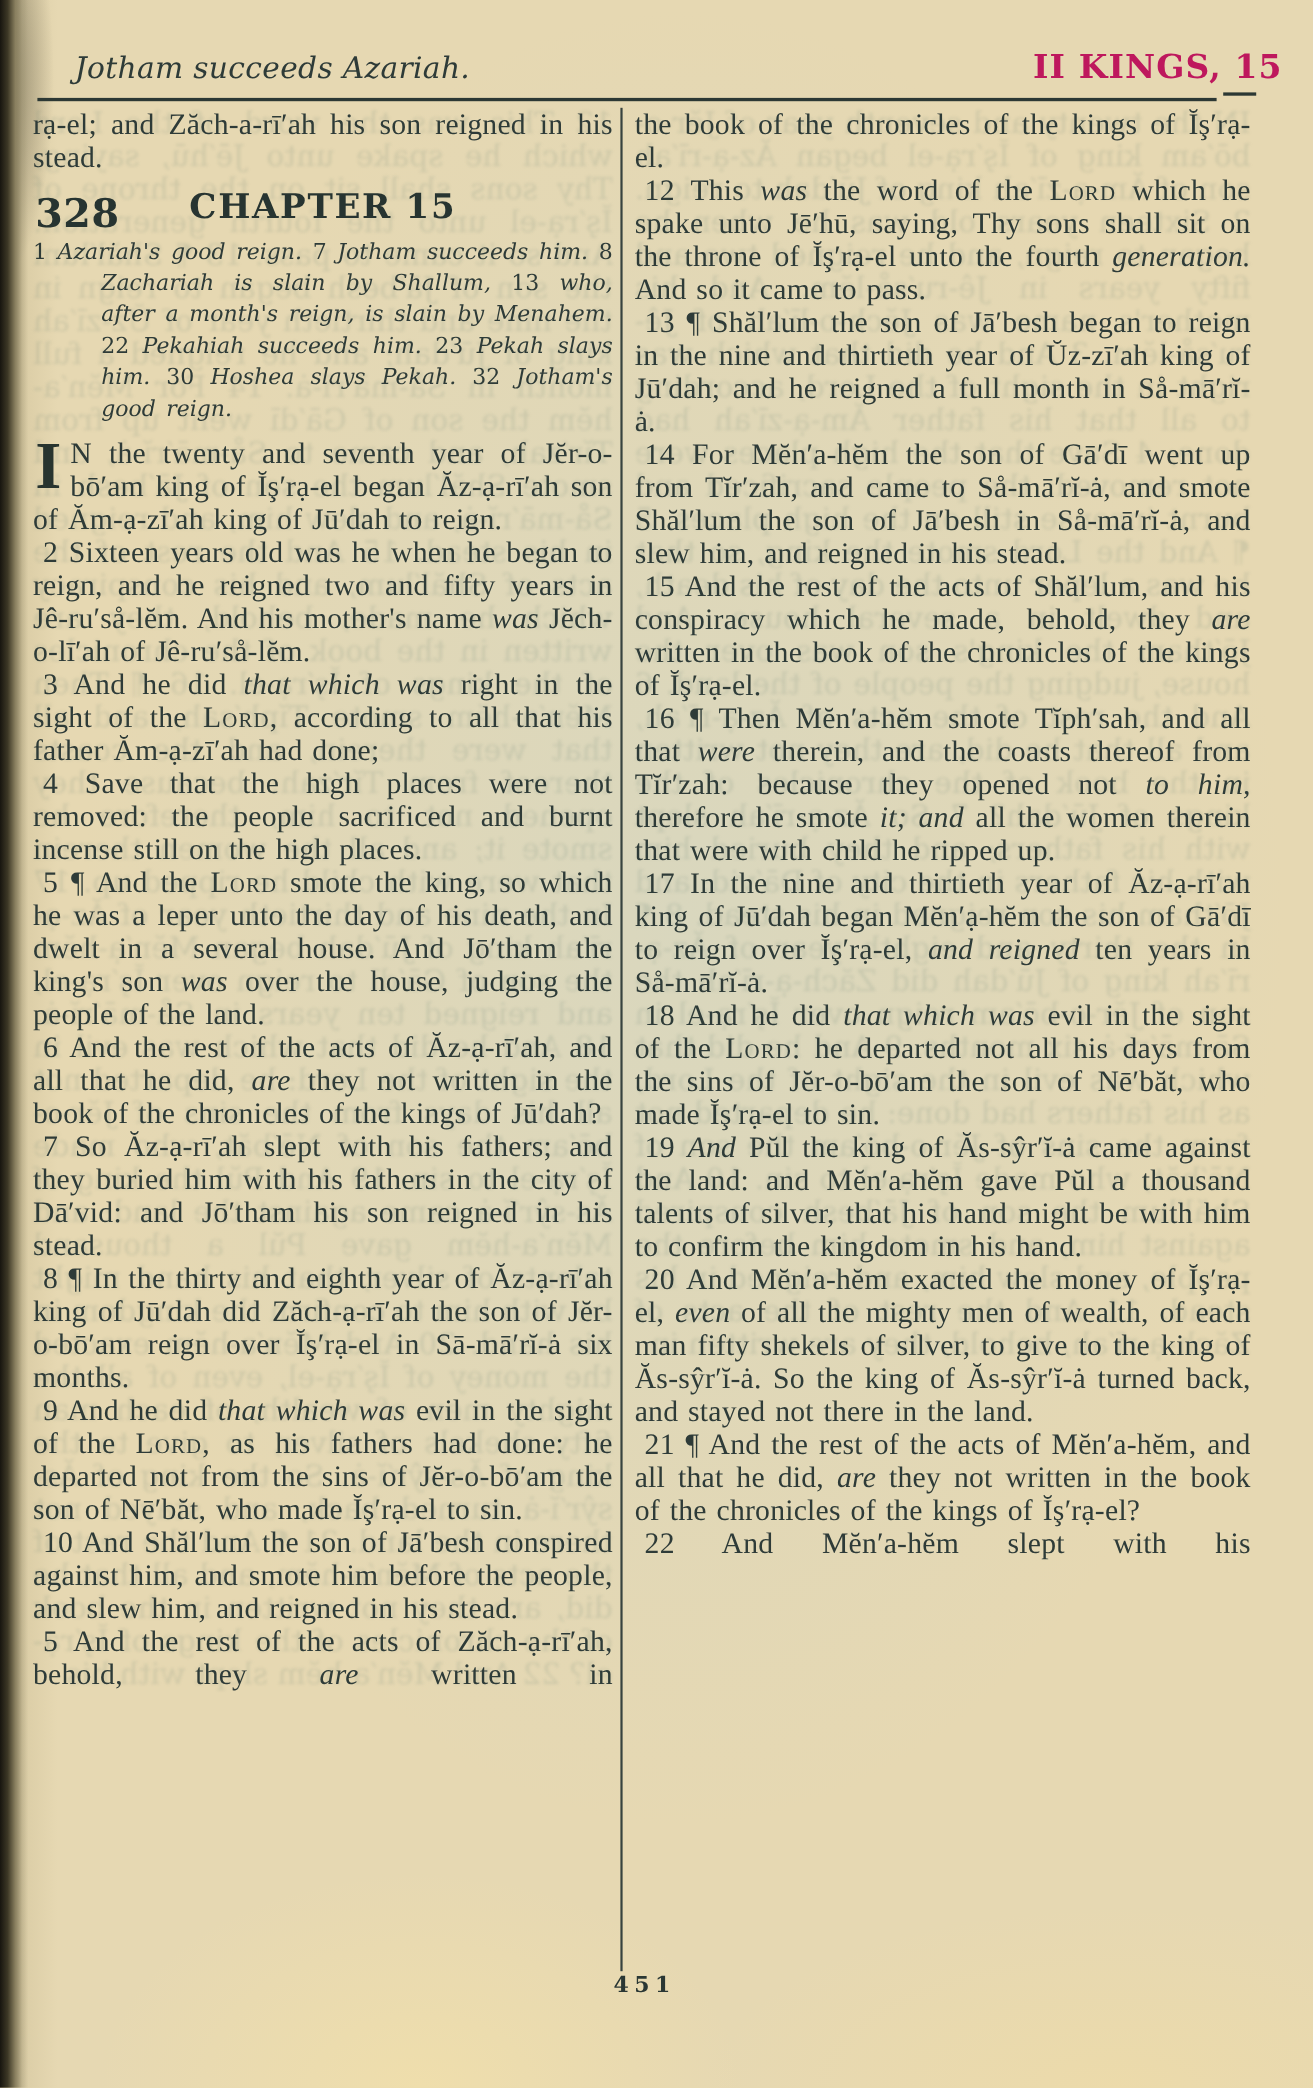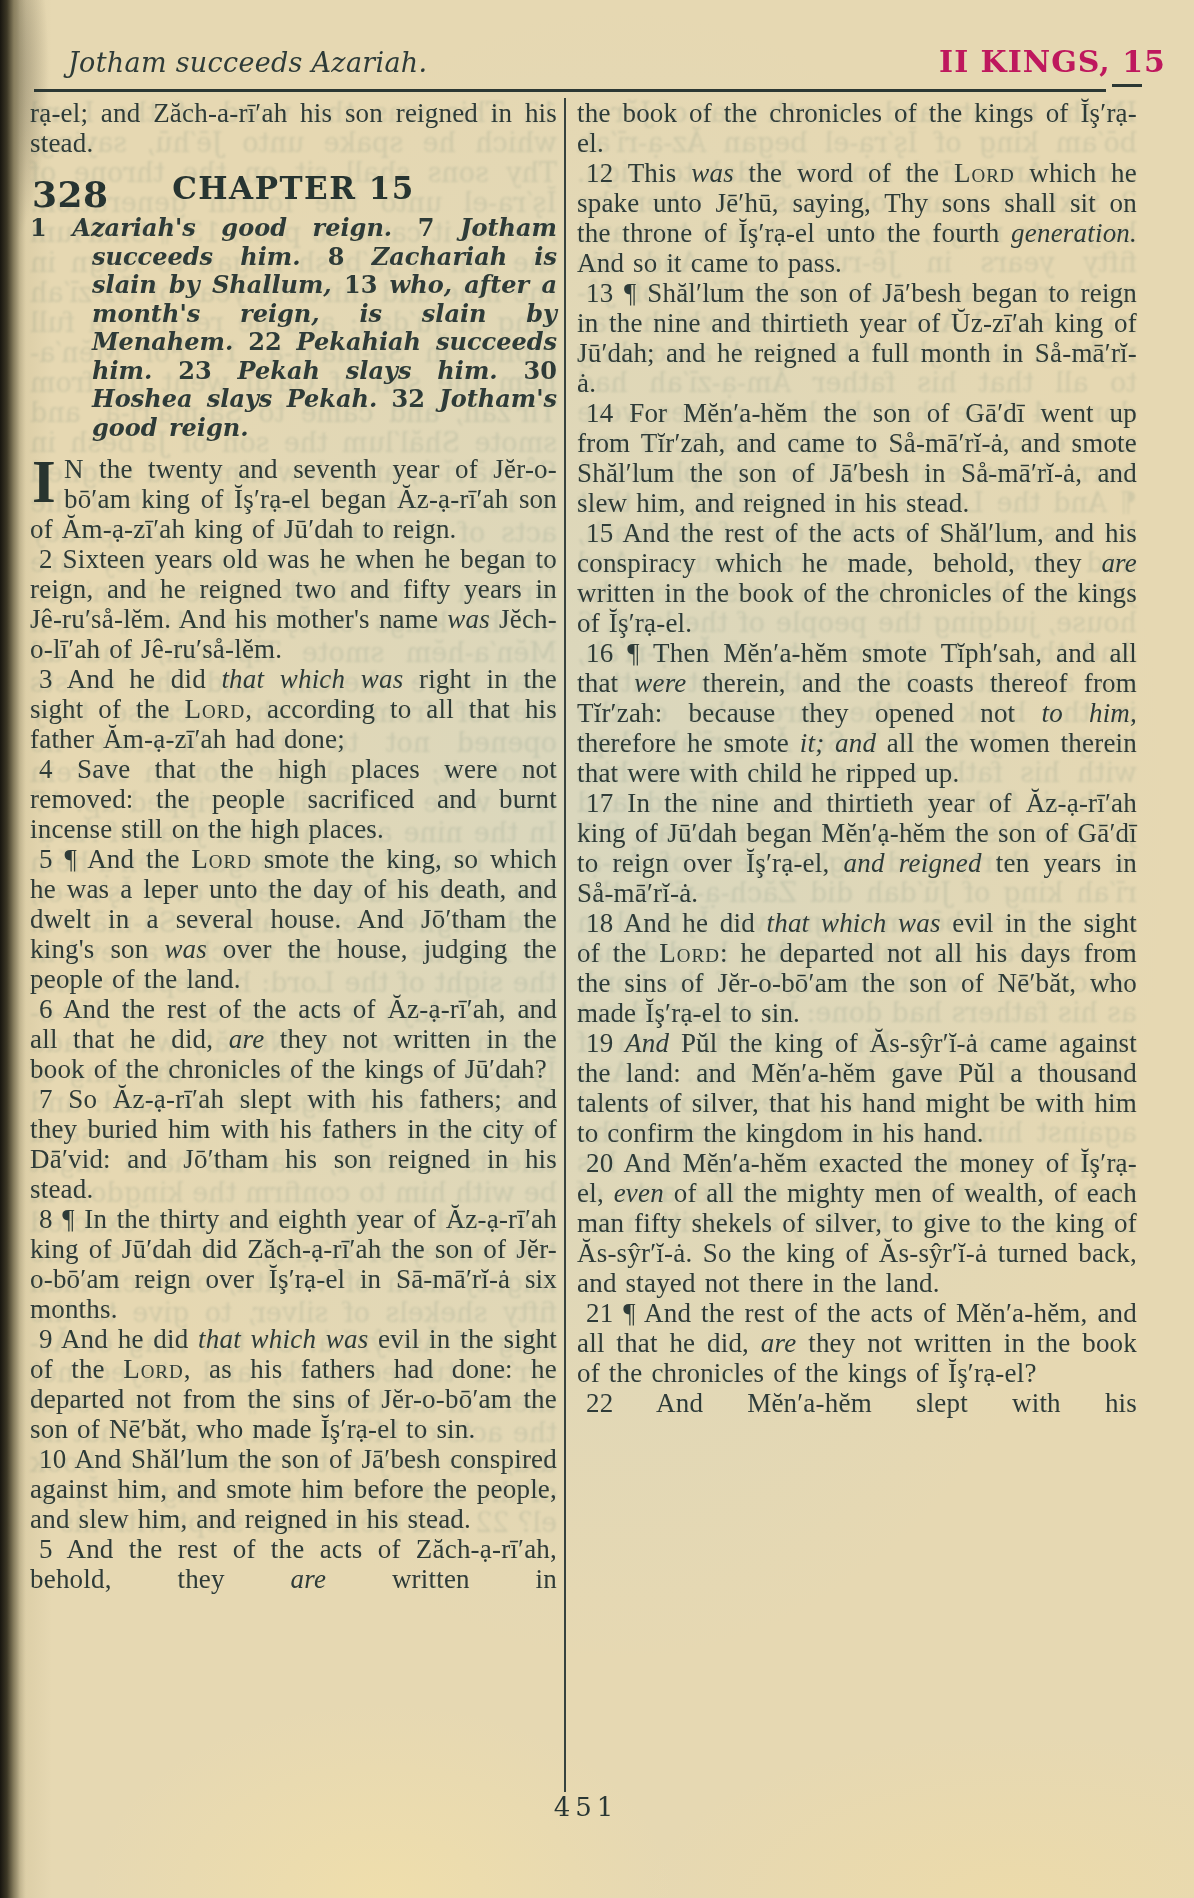--- a/index.html
+++ b/index.html
@@ -35,24 +35,24 @@
     letter-spacing:0.2px;word-spacing:2px;font-family:Liberation Serif, serif;}
   .verse{text-indent:9px;}
   .verse.v1{text-indent:0;}
   .verse.flush{text-align-last:justify;}
   .it{font-style:italic;margin-top:38px;}
   .sc{font-variant:small-caps;letter-spacing:1px;}
   .dropcap{float:left;font-size:61px;line-height:50px;padding:3px 8px 0 2px;font-weight:bold;color:#28342f;}
   .chapter-row{position:relative;text-align:center;font-weight:bold;font-size:31px;
     letter-spacing:1.5px;margin:12px 0 8px;color:#273431;}
   .chapter-num{position:absolute;left:2px;top:3px;font-size:36px;letter-spacing:0.5px;}
-  .summary{font-size:24px;line-height:28.5px;text-align:justify;margin:0 0 12px;
-    padding-left:62px;text-indent:-62px;word-spacing:3px;font-weight:bold;}
+  .summary{font-size:20px;line-height:28.5px;text-align:justify;margin:0 0 12px;
+    padding-left:62px;text-indent:-62px;word-spacing:3px;}
   .page-number{position:absolute;top:1792px;left:30px;width:1112px;text-align:center;
-    font-size:26px;font-weight:normal;letter-spacing:5px;z-index:3;color:#2a3734;}
+    font-size:20px;font-weight:bold;letter-spacing:5px;z-index:3;color:#2a3734;}
 </style>
 </head>
 <body>
 
 <div class="binding"></div>
 
 <div class="running-head">
   <span class="rh-left">Jotham succeeds Azariah.</span>
   <span class="rh-right">II KINGS, 15</span>
 </div>

